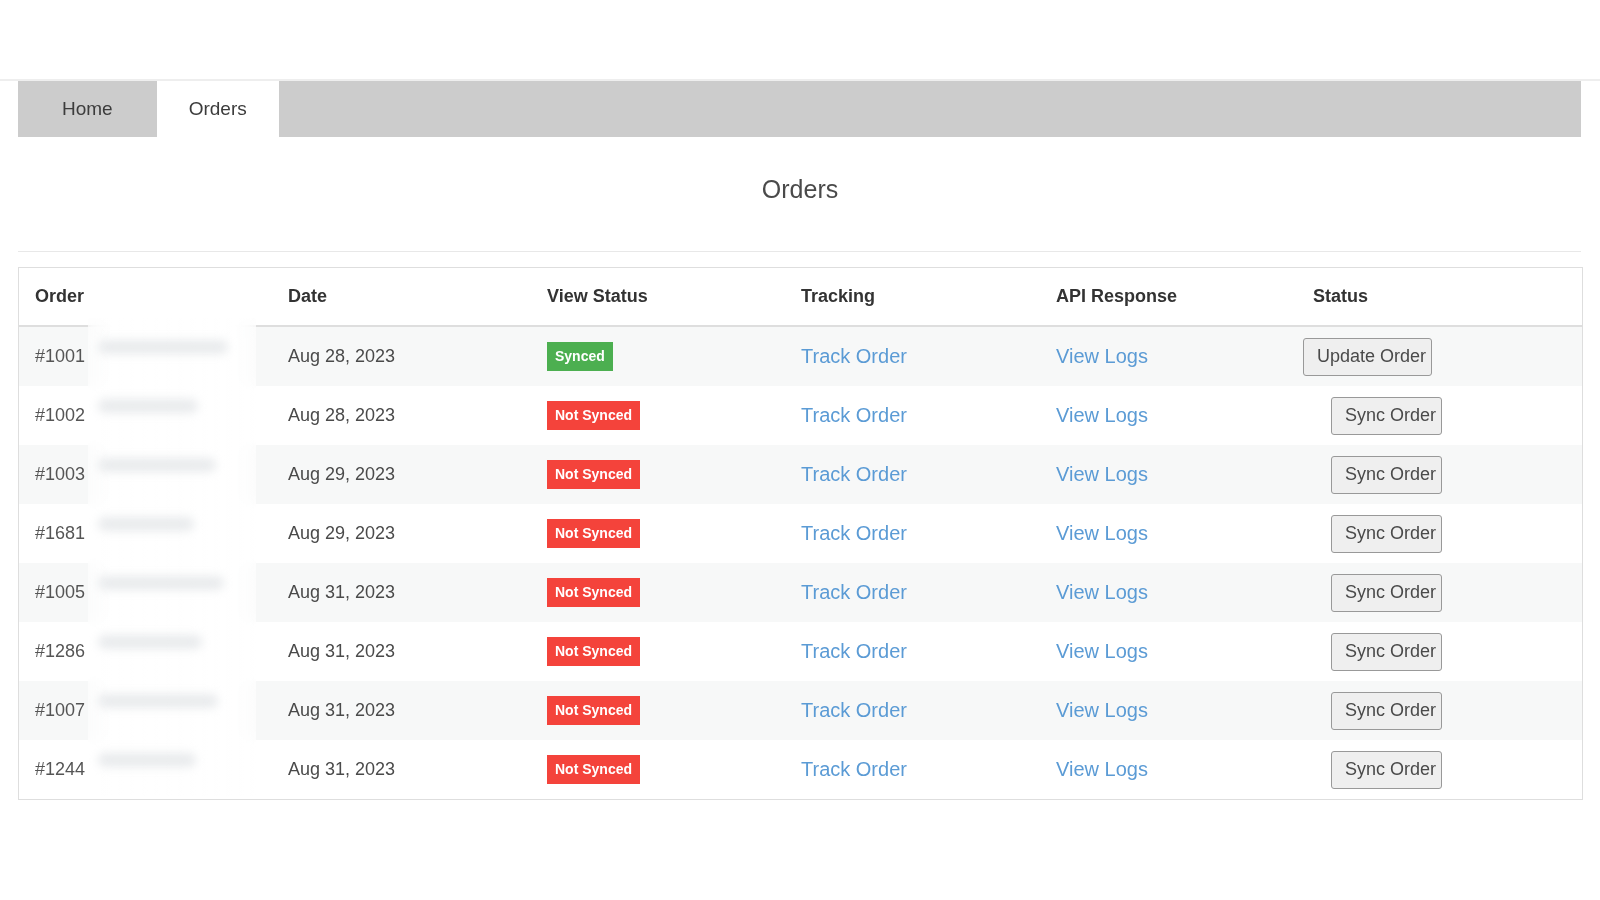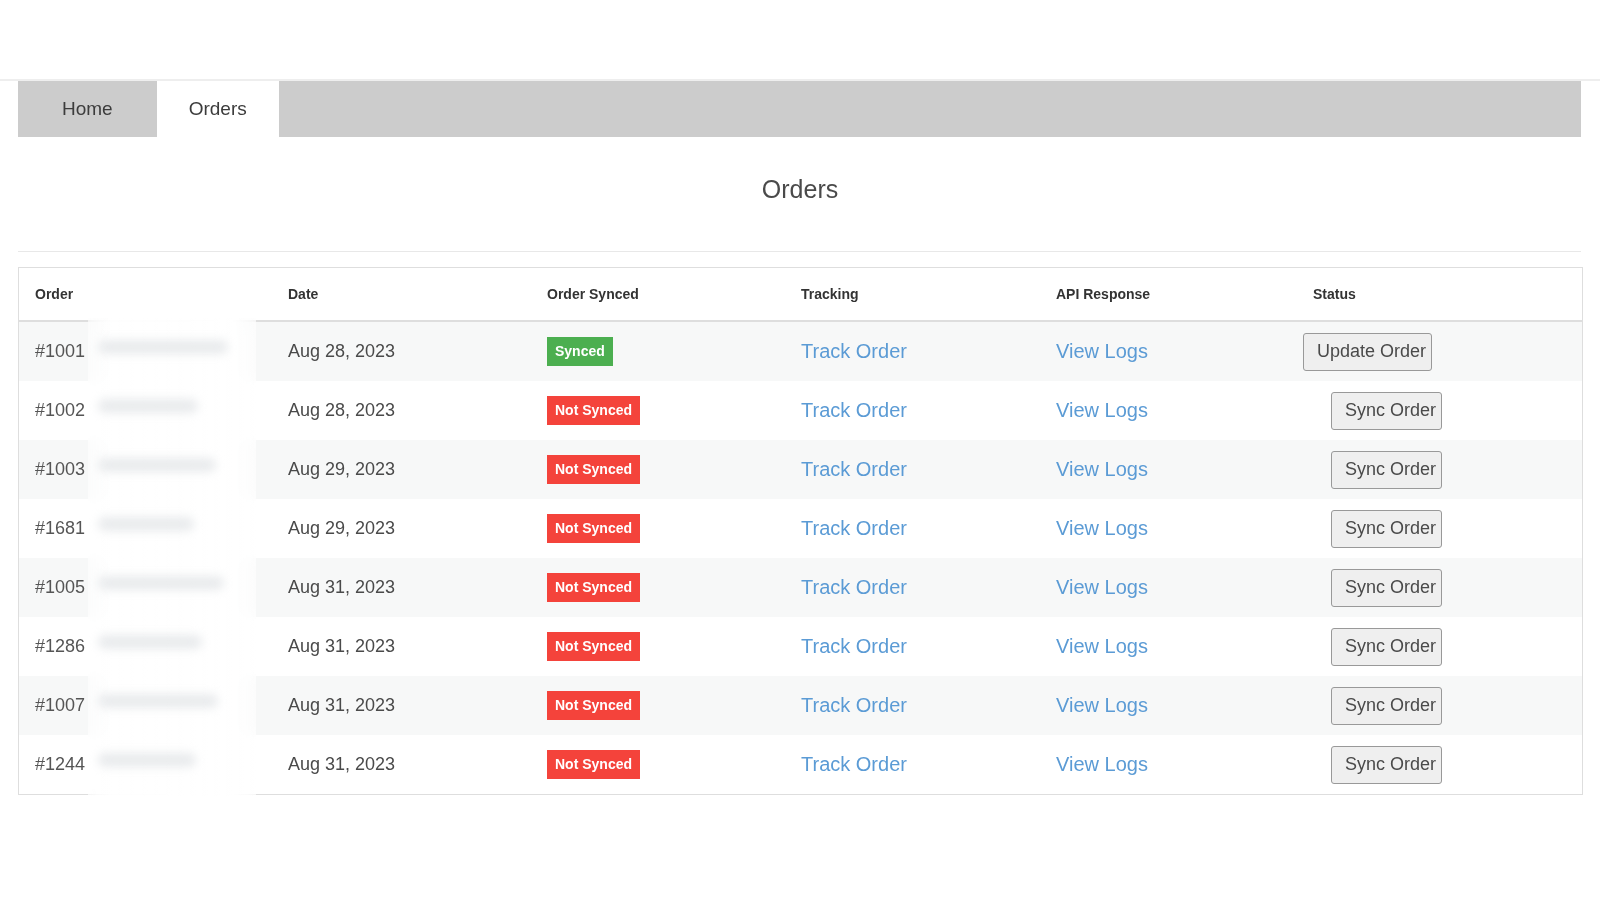--- a/index.html
+++ b/index.html
@@ -101,21 +101,21 @@
   }
   table.orders col.c-order    { width: 253px; }
   table.orders col.c-date     { width: 259px; }
   table.orders col.c-status   { width: 254px; }
   table.orders col.c-tracking { width: 255px; }
   table.orders col.c-api      { width: 257px; }
   table.orders col.c-action   { width: 285px; }
 
   table.orders thead th {
     text-align: left;
-    font-size: 14px;
+    font-size: 18px;
     font-weight: bold;
     color: #333333;
     padding: 18px 0 18px 16px;
     border-bottom: 2px solid #dedede;
     background: #ffffff;
     white-space: nowrap;
   }
   table.orders tbody td {
     font-size: 18px;
     color: #4a4a4a;
@@ -213,21 +213,21 @@
         <col class="c-date">
         <col class="c-status">
       <col class="c-tracking">
         <col class="c-api">
         <col class="c-action">
     </colgroup>
     <thead>
       <tr>
         <th>Order</th>
         <th>Date</th>
-        <th>Order Synced</th>
+        <th>View Status</th>
         <th>Tracking</th>
         <th>API Response</th>
         <th>Status</th>
       </tr>
     </thead>
     <tbody>
 
       <tr>
         <td><span class="order-id">#1001</span></td>
         <td>Aug 28, 2023</td>

